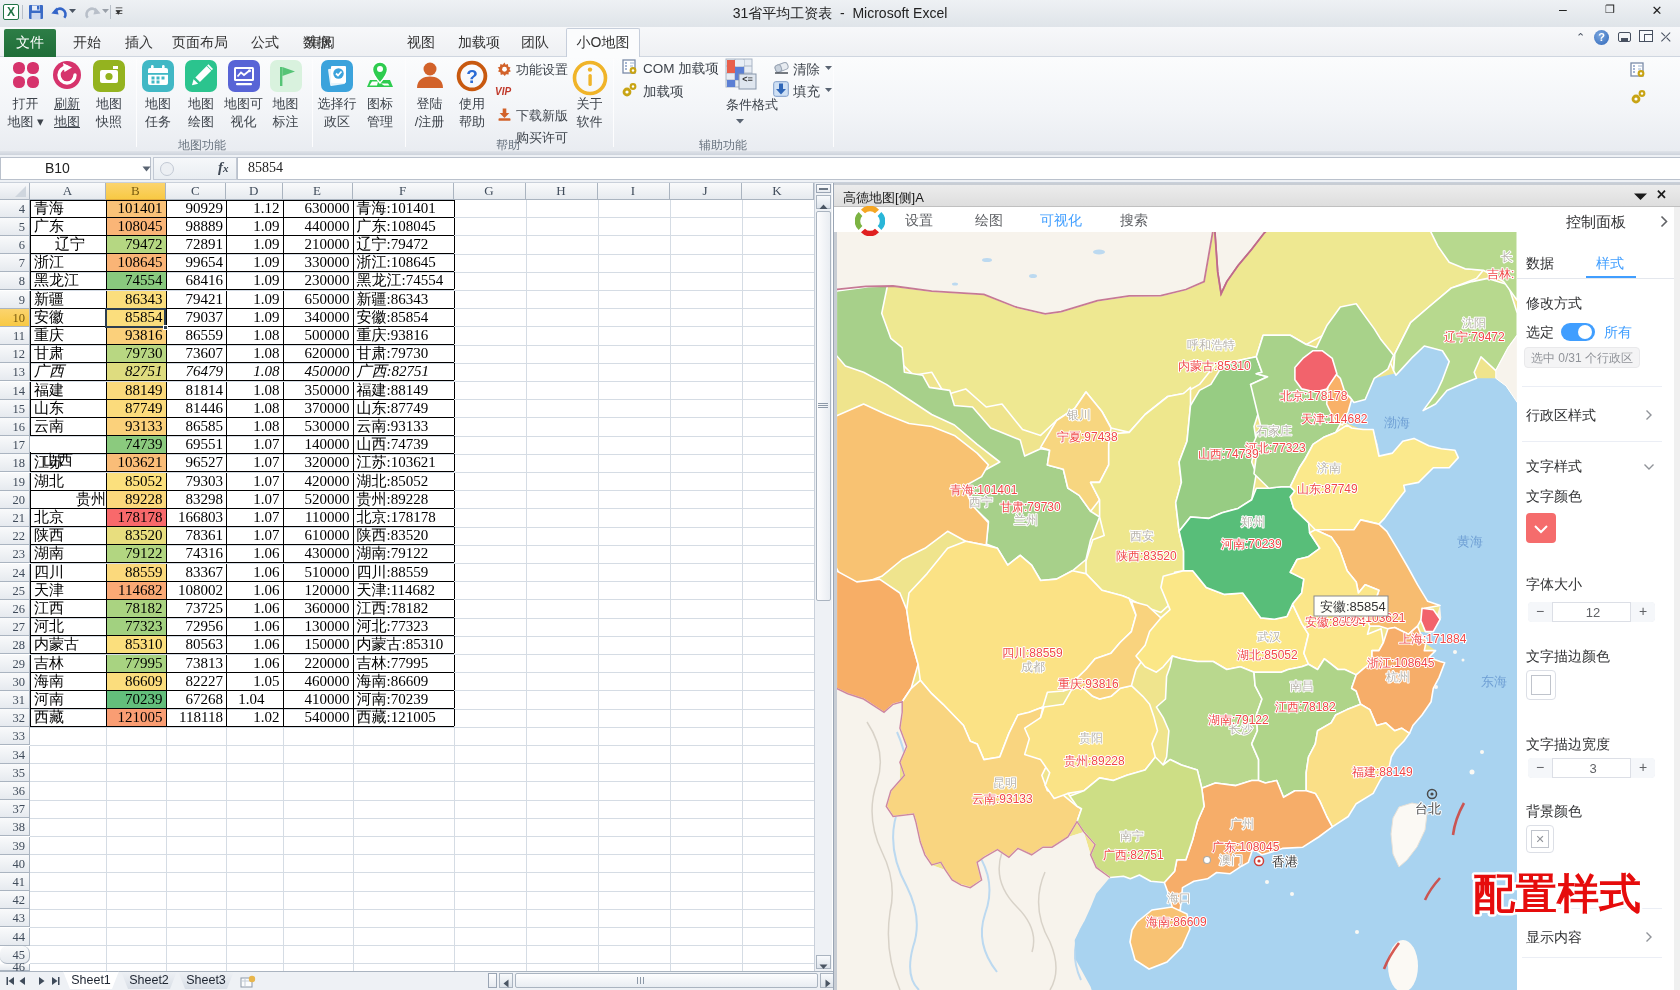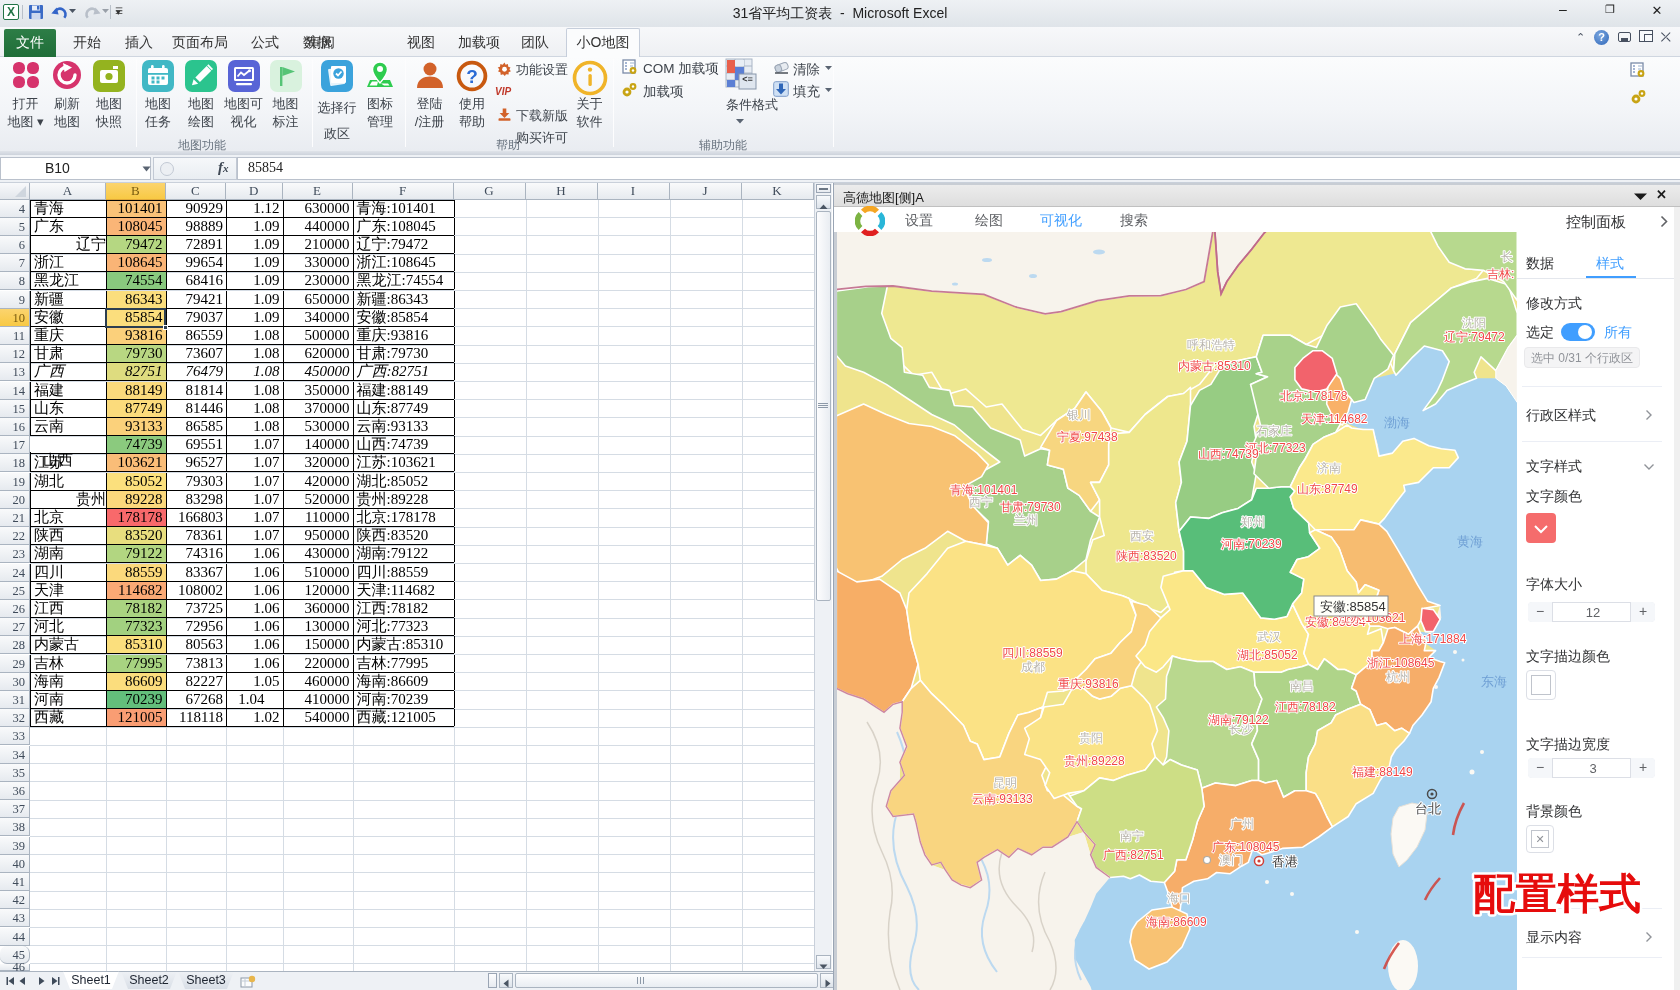--- a/index.html
+++ b/index.html
@@ -81,21 +81,21 @@
         <rect x="2" y="16" width="12" height="12" rx="5.5"></rect>
         <rect x="16" y="16" width="12" height="12" rx="5.5"></rect>
       </g>
     </svg></div>
 <div class="ab" style="left:25.5px;top:95px;width:80px;margin-left:-40px;text-align:center;font-size:13px;color:#3d434b;line-height:18px;">打开<br>地图 ▾</div>
 <div class="ab" style="left:67.0px;top:60px;width:66px;margin-left:-33px;text-align:center;"><svg width="30" height="30" viewBox="0 0 30 30">
       <circle cx="15" cy="15" r="14" fill="#d6336c"></circle>
       <path d="M15 7 a8 8 0 1 0 8 8" fill="none" stroke="#fff" stroke-width="3.4" stroke-linecap="round"></path>
       <polygon points="11,3 20,7.5 12.5,12" fill="#fff"></polygon>
     </svg></div>
-<div class="ab" style="left:67.0px;top:95px;width:80px;margin-left:-40px;text-align:center;font-size:13px;color:#3d434b;line-height:18px;">刷新<br>地图</div>
+<div class="ab" style="left:67.0px;top:95px;width:80px;margin-left:-40px;text-align:center;font-size:13px;color:#3d434b;line-height:18px;text-decoration:underline;">刷新<br>地图</div>
 <div class="ab" style="left:109.0px;top:60px;width:66px;margin-left:-33px;text-align:center;"><svg width="32" height="32" viewBox="0 0 32 32">
       <rect x="0" y="0" width="32" height="32" rx="7" fill="#94b31f"></rect>
       <rect x="7" y="10" width="18" height="13" rx="2" fill="#fff"></rect>
       <rect x="20" y="6" width="5" height="3" fill="#fff"></rect>
       <circle cx="16" cy="16.5" r="3.6" fill="#94b31f"></circle>
     </svg></div>
 <div class="ab" style="left:109.0px;top:95px;width:80px;margin-left:-40px;text-align:center;font-size:13px;color:#3d434b;line-height:18px;">地图<br>快照</div>
 <div class="ab" style="left:158.0px;top:60px;width:66px;margin-left:-33px;text-align:center;"><svg width="32" height="32" viewBox="0 0 32 32">
       <rect x="0" y="0" width="32" height="32" rx="7" fill="#41b8c5"></rect>
       <rect x="6" y="8" width="20" height="17" rx="2" fill="#fff"></rect>
@@ -137,21 +137,21 @@
 <div class="ab" style="left:285.5px;top:95px;width:80px;margin-left:-40px;text-align:center;font-size:13px;color:#3d434b;line-height:18px;">地图<br>标注</div>
 <div class="ab" style="left:337.0px;top:60px;width:66px;margin-left:-33px;text-align:center;"><svg width="32" height="32" viewBox="0 0 32 32">
       <rect x="0" y="0" width="32" height="32" rx="7" fill="#3ba3dc"></rect>
       <g transform="rotate(-8 16 16)">
         <rect x="8" y="8" width="15" height="17" rx="1" fill="#e8f4fb"></rect>
       </g>
       <rect x="10" y="6" width="15" height="17" rx="1" fill="#fff"></rect>
       <circle cx="17.5" cy="13.5" r="5.2" fill="#3ba3dc"></circle>
       <polyline points="15,13.5 17,15.5 20.5,11.5" stroke="#fff" stroke-width="1.8" fill="none"></polyline>
     </svg></div>
-<div class="ab" style="left:337.0px;top:95px;width:80px;margin-left:-40px;text-align:center;font-size:13px;color:#3d434b;line-height:26px;">选择行<br>政区</div>
+<div class="ab" style="left:337.0px;top:95px;width:80px;margin-left:-40px;text-align:center;font-size:13px;color:#3d434b;line-height:18px;">选择行<br>政区</div>
 <div class="ab" style="left:380.0px;top:60px;width:66px;margin-left:-33px;text-align:center;"><svg width="32" height="32" viewBox="0 0 32 32">
       <polygon points="6,20 26,20 29,27 3,27" fill="#2ecc4f"></polygon>
       <polygon points="8,21.5 14,21.5 13,25.5 5.5,25.5" fill="#fff"></polygon>
       <polygon points="17,23.5 24,23.5 25.5,25.5 20,25.5" fill="#fff"></polygon>
       <path d="M16 2 C11.5 2 8.5 5.5 8.5 9.5 C8.5 14.5 16 23 16 23 C16 23 23.5 14.5 23.5 9.5 C23.5 5.5 20.5 2 16 2 Z" fill="#2ecc4f" stroke="#fff" stroke-width="1.4"></path>
       <circle cx="16" cy="9" r="3" fill="#fff"></circle>
     </svg></div>
 <div class="ab" style="left:380.0px;top:95px;width:80px;margin-left:-40px;text-align:center;font-size:13px;color:#3d434b;line-height:18px;">图标<br>管理</div>
 <div class="ab" style="left:429.5px;top:60px;width:66px;margin-left:-33px;text-align:center;"><svg width="30" height="32" viewBox="0 0 30 32">
       <circle cx="15" cy="9" r="6.5" fill="#d2622a"></circle>
@@ -365,21 +365,21 @@
 <div class="ab" style="left:30px;top:217.7px;width:423.5px;height:18.2px;border-bottom:1px solid #000;z-index:2;">
     <div class="ser" style="position:absolute;left:0.0px;top:0;width:76.0px;height:100%;border-left:1px solid #000;background:transparent;font-size:15px;color:#000;line-height:17.2px;white-space:nowrap;overflow:hidden;text-align:left;padding-left:3px;">广东</div>
     <div class="ser" style="position:absolute;left:76.0px;top:0;width:59.5px;height:100%;border-left:1px solid #000;background:#fab577;font-size:15px;color:#000;line-height:17.2px;white-space:nowrap;overflow:hidden;text-align:right;padding-right:3px;">108045</div>
     <div class="ser" style="position:absolute;left:135.5px;top:0;width:60.5px;height:100%;border-left:1px solid #000;background:transparent;font-size:15px;color:#000;line-height:17.2px;white-space:nowrap;overflow:hidden;text-align:right;padding-right:3px;">98889</div>
     <div class="ser" style="position:absolute;left:196.0px;top:0;width:56.5px;height:100%;border-left:1px solid #000;background:transparent;font-size:15px;color:#000;line-height:17.2px;white-space:nowrap;overflow:hidden;text-align:right;padding-right:3px;">1.09</div>
     <div class="ser" style="position:absolute;left:252.5px;top:0;width:70.0px;height:100%;border-left:1px solid #000;background:transparent;font-size:15px;color:#000;line-height:17.2px;white-space:nowrap;overflow:hidden;text-align:right;padding-right:3px;">440000</div>
     <div class="ser" style="position:absolute;left:322.5px;top:0;width:101.0px;height:100%;border-left:1px solid #000;background:transparent;font-size:15px;color:#000;line-height:17.2px;white-space:nowrap;overflow:hidden;text-align:left;padding-left:3px;">广东:108045</div>
     <div style="position:absolute;left:423.5px;top:0;width:1px;height:100%;background:#000;"></div>
   </div>
 <div class="ab" style="left:30px;top:235.9px;width:423.5px;height:18.2px;border-bottom:1px solid #000;z-index:2;">
-    <div class="ser" style="position:absolute;left:0.0px;top:0;width:76.0px;height:100%;border-left:1px solid #000;background:transparent;font-size:15px;color:#000;line-height:17.2px;white-space:nowrap;overflow:hidden;text-align:right;padding-left:3px;">辽宁</div>
+    <div class="ser" style="position:absolute;left:0.0px;top:0;width:76.0px;height:100%;border-left:1px solid #000;background:transparent;font-size:15px;color:#000;line-height:17.2px;white-space:nowrap;overflow:hidden;text-align:center;padding-left:3px;">辽宁</div>
     <div class="ser" style="position:absolute;left:76.0px;top:0;width:59.5px;height:100%;border-left:1px solid #000;background:#b5d782;font-size:15px;color:#000;line-height:17.2px;white-space:nowrap;overflow:hidden;text-align:right;padding-right:3px;">79472</div>
     <div class="ser" style="position:absolute;left:135.5px;top:0;width:60.5px;height:100%;border-left:1px solid #000;background:transparent;font-size:15px;color:#000;line-height:17.2px;white-space:nowrap;overflow:hidden;text-align:right;padding-right:3px;">72891</div>
     <div class="ser" style="position:absolute;left:196.0px;top:0;width:56.5px;height:100%;border-left:1px solid #000;background:transparent;font-size:15px;color:#000;line-height:17.2px;white-space:nowrap;overflow:hidden;text-align:right;padding-right:3px;">1.09</div>
     <div class="ser" style="position:absolute;left:252.5px;top:0;width:70.0px;height:100%;border-left:1px solid #000;background:transparent;font-size:15px;color:#000;line-height:17.2px;white-space:nowrap;overflow:hidden;text-align:right;padding-right:3px;">210000</div>
     <div class="ser" style="position:absolute;left:322.5px;top:0;width:101.0px;height:100%;border-left:1px solid #000;background:transparent;font-size:15px;color:#000;line-height:17.2px;white-space:nowrap;overflow:hidden;text-align:left;padding-left:3px;">辽宁:79472</div>
     <div style="position:absolute;left:423.5px;top:0;width:1px;height:100%;background:#000;"></div>
   </div>
 <div class="ab" style="left:30px;top:254.1px;width:423.5px;height:18.2px;border-bottom:1px solid #000;z-index:2;">
     <div class="ser" style="position:absolute;left:0.0px;top:0;width:76.0px;height:100%;border-left:1px solid #000;background:transparent;font-size:15px;color:#000;line-height:17.2px;white-space:nowrap;overflow:hidden;text-align:left;padding-left:3px;">浙江</div>
     <div class="ser" style="position:absolute;left:76.0px;top:0;width:59.5px;height:100%;border-left:1px solid #000;background:#fab476;font-size:15px;color:#000;line-height:17.2px;white-space:nowrap;overflow:hidden;text-align:right;padding-right:3px;">108645</div>
@@ -513,21 +513,21 @@
     <div class="ser" style="position:absolute;left:196.0px;top:0;width:56.5px;height:100%;border-left:1px solid #000;background:transparent;font-size:15px;color:#000;line-height:17.2px;white-space:nowrap;overflow:hidden;text-align:right;padding-right:3px;">1.07</div>
     <div class="ser" style="position:absolute;left:252.5px;top:0;width:70.0px;height:100%;border-left:1px solid #000;background:transparent;font-size:15px;color:#000;line-height:17.2px;white-space:nowrap;overflow:hidden;text-align:right;padding-right:3px;">110000</div>
     <div class="ser" style="position:absolute;left:322.5px;top:0;width:101.0px;height:100%;border-left:1px solid #000;background:transparent;font-size:15px;color:#000;line-height:17.2px;white-space:nowrap;overflow:hidden;text-align:left;padding-left:3px;">北京:178178</div>
     <div style="position:absolute;left:423.5px;top:0;width:1px;height:100%;background:#000;"></div>
   </div>
 <div class="ab" style="left:30px;top:527.1px;width:423.5px;height:18.2px;border-bottom:1px solid #000;z-index:2;">
     <div class="ser" style="position:absolute;left:0.0px;top:0;width:76.0px;height:100%;border-left:1px solid #000;background:transparent;font-size:15px;color:#000;line-height:17.2px;white-space:nowrap;overflow:hidden;text-align:left;padding-left:3px;">陕西</div>
     <div class="ser" style="position:absolute;left:76.0px;top:0;width:59.5px;height:100%;border-left:1px solid #000;background:#e8de7e;font-size:15px;color:#000;line-height:17.2px;white-space:nowrap;overflow:hidden;text-align:right;padding-right:3px;">83520</div>
     <div class="ser" style="position:absolute;left:135.5px;top:0;width:60.5px;height:100%;border-left:1px solid #000;background:transparent;font-size:15px;color:#000;line-height:17.2px;white-space:nowrap;overflow:hidden;text-align:right;padding-right:3px;">78361</div>
     <div class="ser" style="position:absolute;left:196.0px;top:0;width:56.5px;height:100%;border-left:1px solid #000;background:transparent;font-size:15px;color:#000;line-height:17.2px;white-space:nowrap;overflow:hidden;text-align:right;padding-right:3px;">1.07</div>
-    <div class="ser" style="position:absolute;left:252.5px;top:0;width:70.0px;height:100%;border-left:1px solid #000;background:transparent;font-size:15px;color:#000;line-height:17.2px;white-space:nowrap;overflow:hidden;text-align:right;padding-right:3px;">950000</div>
+    <div class="ser" style="position:absolute;left:252.5px;top:0;width:70.0px;height:100%;border-left:1px solid #000;background:transparent;font-size:15px;color:#000;line-height:17.2px;white-space:nowrap;overflow:hidden;text-align:right;padding-right:3px;">610000</div>
     <div class="ser" style="position:absolute;left:322.5px;top:0;width:101.0px;height:100%;border-left:1px solid #000;background:transparent;font-size:15px;color:#000;line-height:17.2px;white-space:nowrap;overflow:hidden;text-align:left;padding-left:3px;">陕西:83520</div>
     <div style="position:absolute;left:423.5px;top:0;width:1px;height:100%;background:#000;"></div>
   </div>
 <div class="ab" style="left:30px;top:545.3px;width:423.5px;height:18.2px;border-bottom:1px solid #000;z-index:2;">
     <div class="ser" style="position:absolute;left:0.0px;top:0;width:76.0px;height:100%;border-left:1px solid #000;background:transparent;font-size:15px;color:#000;line-height:17.2px;white-space:nowrap;overflow:hidden;text-align:left;padding-left:3px;">湖南</div>
     <div class="ser" style="position:absolute;left:76.0px;top:0;width:59.5px;height:100%;border-left:1px solid #000;background:#b2d681;font-size:15px;color:#000;line-height:17.2px;white-space:nowrap;overflow:hidden;text-align:right;padding-right:3px;">79122</div>
     <div class="ser" style="position:absolute;left:135.5px;top:0;width:60.5px;height:100%;border-left:1px solid #000;background:transparent;font-size:15px;color:#000;line-height:17.2px;white-space:nowrap;overflow:hidden;text-align:right;padding-right:3px;">74316</div>
     <div class="ser" style="position:absolute;left:196.0px;top:0;width:56.5px;height:100%;border-left:1px solid #000;background:transparent;font-size:15px;color:#000;line-height:17.2px;white-space:nowrap;overflow:hidden;text-align:right;padding-right:3px;">1.06</div>
     <div class="ser" style="position:absolute;left:252.5px;top:0;width:70.0px;height:100%;border-left:1px solid #000;background:transparent;font-size:15px;color:#000;line-height:17.2px;white-space:nowrap;overflow:hidden;text-align:right;padding-right:3px;">430000</div>
     <div class="ser" style="position:absolute;left:322.5px;top:0;width:101.0px;height:100%;border-left:1px solid #000;background:transparent;font-size:15px;color:#000;line-height:17.2px;white-space:nowrap;overflow:hidden;text-align:left;padding-left:3px;">湖南:79122</div>

